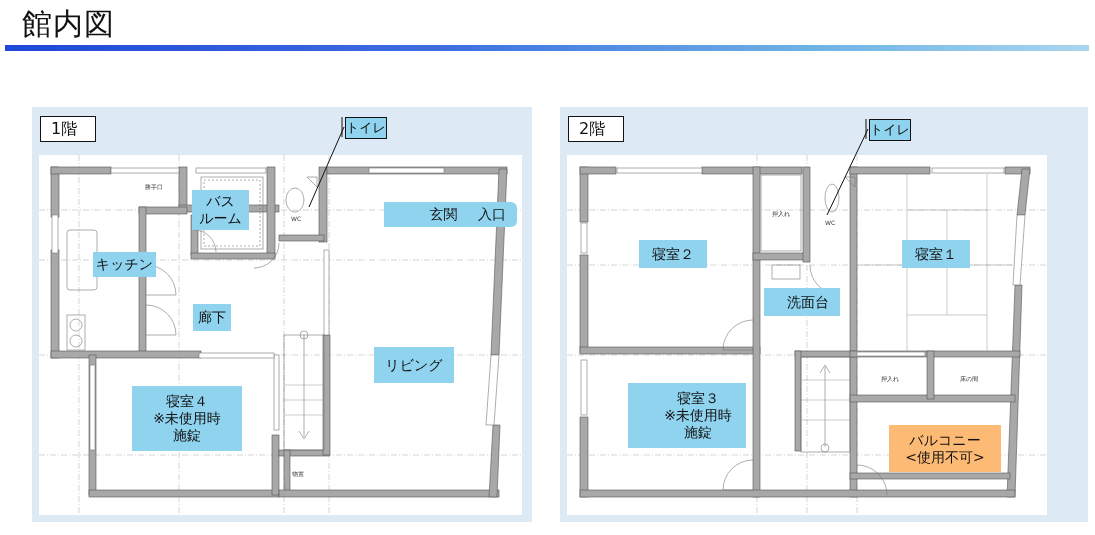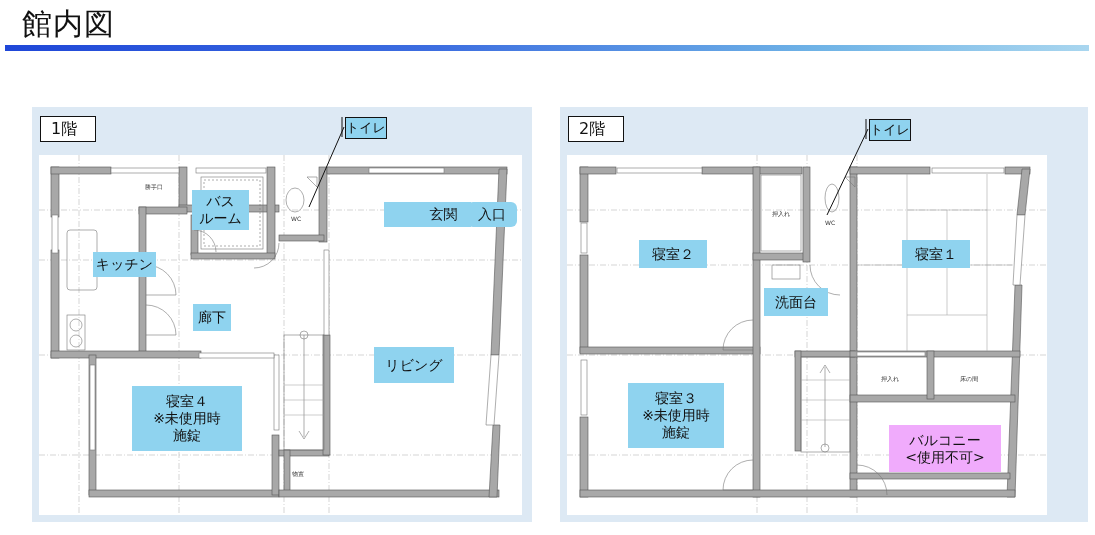--- a/index.html
+++ b/index.html
@@ -9,21 +9,21 @@
   .title-bar { position:absolute; left:5px; top:45px; width:1084px; height:6px;
                background:linear-gradient(90deg,#1f47d8 0%,#3d6ee0 40%,#6fb3e6 75%,#a9d6ef 100%); }
   .panel { position:absolute; top:107px; width:500px; height:415px; background:#dde9f4; }
   .panel.p1 { left:32px; }
   .panel.p2 { left:560px; width:528px; }
   .plan { position:absolute; top:48px; left:7px; background:#fff; }
   .floor-label { position:absolute; left:8px; top:9px; border:1.5px solid #111; background:#fff;
                  font-size:16px; padding:2px 18px 2px 10px; line-height:20px; }
   .label { position:absolute; background:#8fd3ef; color:#111; text-align:center;
            font-size:14px; line-height:17px; display:flex; align-items:center; justify-content:center; white-space:pre-line; }
-  .label.dark { background:#f0abfc; color:#111; }
+  .label.dark { background:#fdba74; color:#111; }
   .callout { position:absolute; background:#8fd3ef; border:1.5px solid #111; font-size:13px;
              padding:1px 0; line-height:18px; }
   .tiny { position:absolute; font-size:6px; color:#333; }
   svg { position:absolute; left:0; top:0; }
 </style>
 </head>
 <body>
 
 <div class="title">館内図</div>
 <div class="title-bar"></div>
@@ -209,22 +209,22 @@
         <line x1="234" y1="265" x2="283" y2="265"></line>
       </g>
     </svg>
     <div class="tiny" style="left:205px;top:55px;">押入れ</div>
     <div class="tiny" style="left:258px;top:64px;">WC</div>
     <div class="tiny" style="left:314px;top:220px;">押入れ</div>
     <div class="tiny" style="left:393px;top:220px;">床の間</div>
 
     <div class="label" style="left:72px;top:85px;width:68px;height:28px;">寝室２</div>
     <div class="label" style="left:335px;top:85px;width:68px;height:28px;">寝室１</div>
-    <div class="label" style="left:197px;top:133px;width:64px;height:28px;">洗面台</div>
-    <div class="label" style="left:61px;top:228px;width:96px;height:65px;">寝室３
+    <div class="label" style="left:197px;top:133px;width:64px;height:28px;padding-left:12px;">洗面台</div>
+    <div class="label" style="left:61px;top:228px;width:96px;height:65px;padding-left:22px;">寝室３
 ※未使用時
 施錠</div>
     <div class="label dark" style="left:322px;top:270px;width:112px;height:47px;">バルコニー
 &lt;使用不可&gt;</div>
   </div>
 
   <div class="floor-label">2階</div>
   <svg width="528" height="140">
     <line x1="306" y1="12" x2="306" y2="32" stroke="#111" stroke-width="1"></line>
     <line x1="308" y1="22" x2="267" y2="108" stroke="#111" stroke-width="1"></line>

